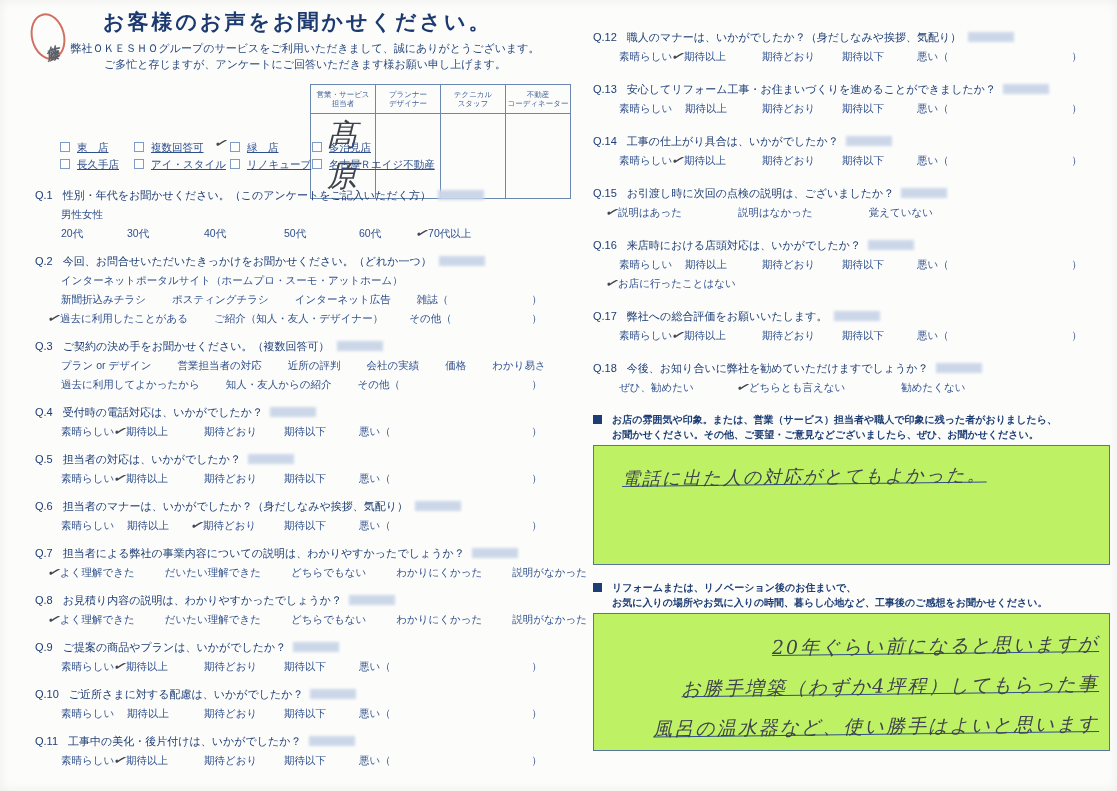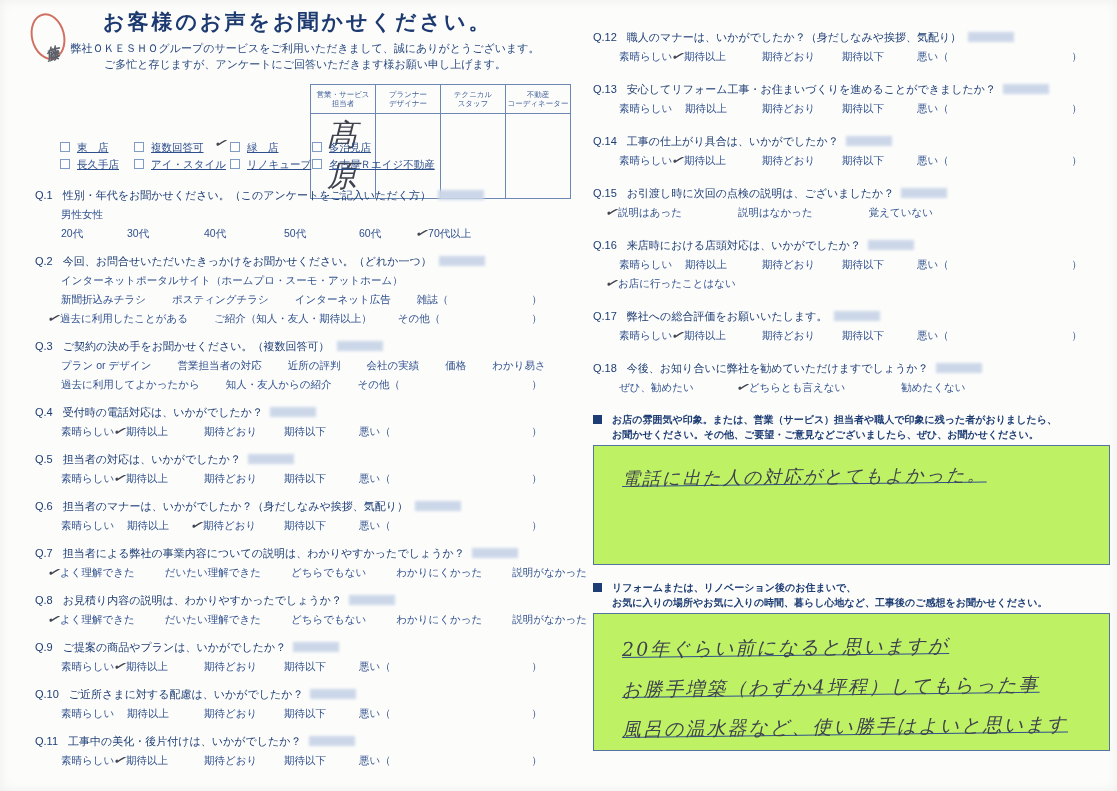--- a/index.html
+++ b/index.html
@@ -50,21 +50,21 @@
   .hw{font-family:"DejaVu Serif","Liberation Serif",serif;font-style:italic;color:#3f434e;}
   .staff-name{font-size:30px;transform:rotate(-4deg);letter-spacing:2px;}
   
   .comment{margin-top:15px;}
   .c-head{display:flex;font-size:10px;font-weight:bold;color:#1d3d74;line-height:15px;}
   .sq{flex:none;width:9px;height:9px;background:#1d3d74;margin:3px 10px 0 0;}
   .c-box{border:1.2px solid #55749f;background:#bef264;margin-top:3px;padding:12px 10px 0 28px;text-decoration:underline;}
   .c-box .hw-line{font-size:18px;letter-spacing:2px;line-height:36px;transform:rotate(-0.7deg);
                   white-space:nowrap;}
   #c-box-0{height:106px;}
-  #c-box-1{height:124px;}
+  #c-box-1{height:124px;text-align:right;}
   #c-box-1 .hw-line{font-size:19px;line-height:40px;}
   .footer{display:flex;font-size:11px;font-weight:bold;color:#1d3d74;margin-top:8px;}
 </style>
 </head>
 <body>
 
 <div class="page">
   <div class="stamp hw">佐藤</div>
   <div class="title">お客様のお声をお聞かせください。</div>
   <div class="intro">
@@ -139,21 +139,21 @@
         </div>
         <div class="opt-row flow">
           <span class="opt"><span>新聞折込みチラシ</span></span>
           <span class="opt"><span>ポスティングチラシ</span></span>
           <span class="opt"><span>インターネット広告</span></span>
           <span class="opt"><span>雑誌（</span></span>
           <span class="paren">）</span>
         </div>
         <div class="opt-row flow">
           <span class="opt"><span class="check hw">✓</span><span>過去に利用したことがある</span></span>
-          <span class="opt"><span>ご紹介（知人・友人・期待以上）</span></span>
+          <span class="opt"><span>ご紹介（知人・友人・デザイナー）</span></span>
           <span class="opt"><span>その他（</span></span>
           <span class="paren">）</span>
         </div>
       </div>
       <div class="q-block">
         <div class="q-title"><span class="q-no">Q.3</span><span>ご契約の決め手をお聞かせください。（複数回答可）</span><span class="hl"></span></div>
         <div class="opt-row flow">
           <span class="opt"><span>プラン or デザイン</span></span>
           <span class="opt"><span>営業担当者の対応</span></span>
           <span class="opt"><span>近所の評判</span></span>

